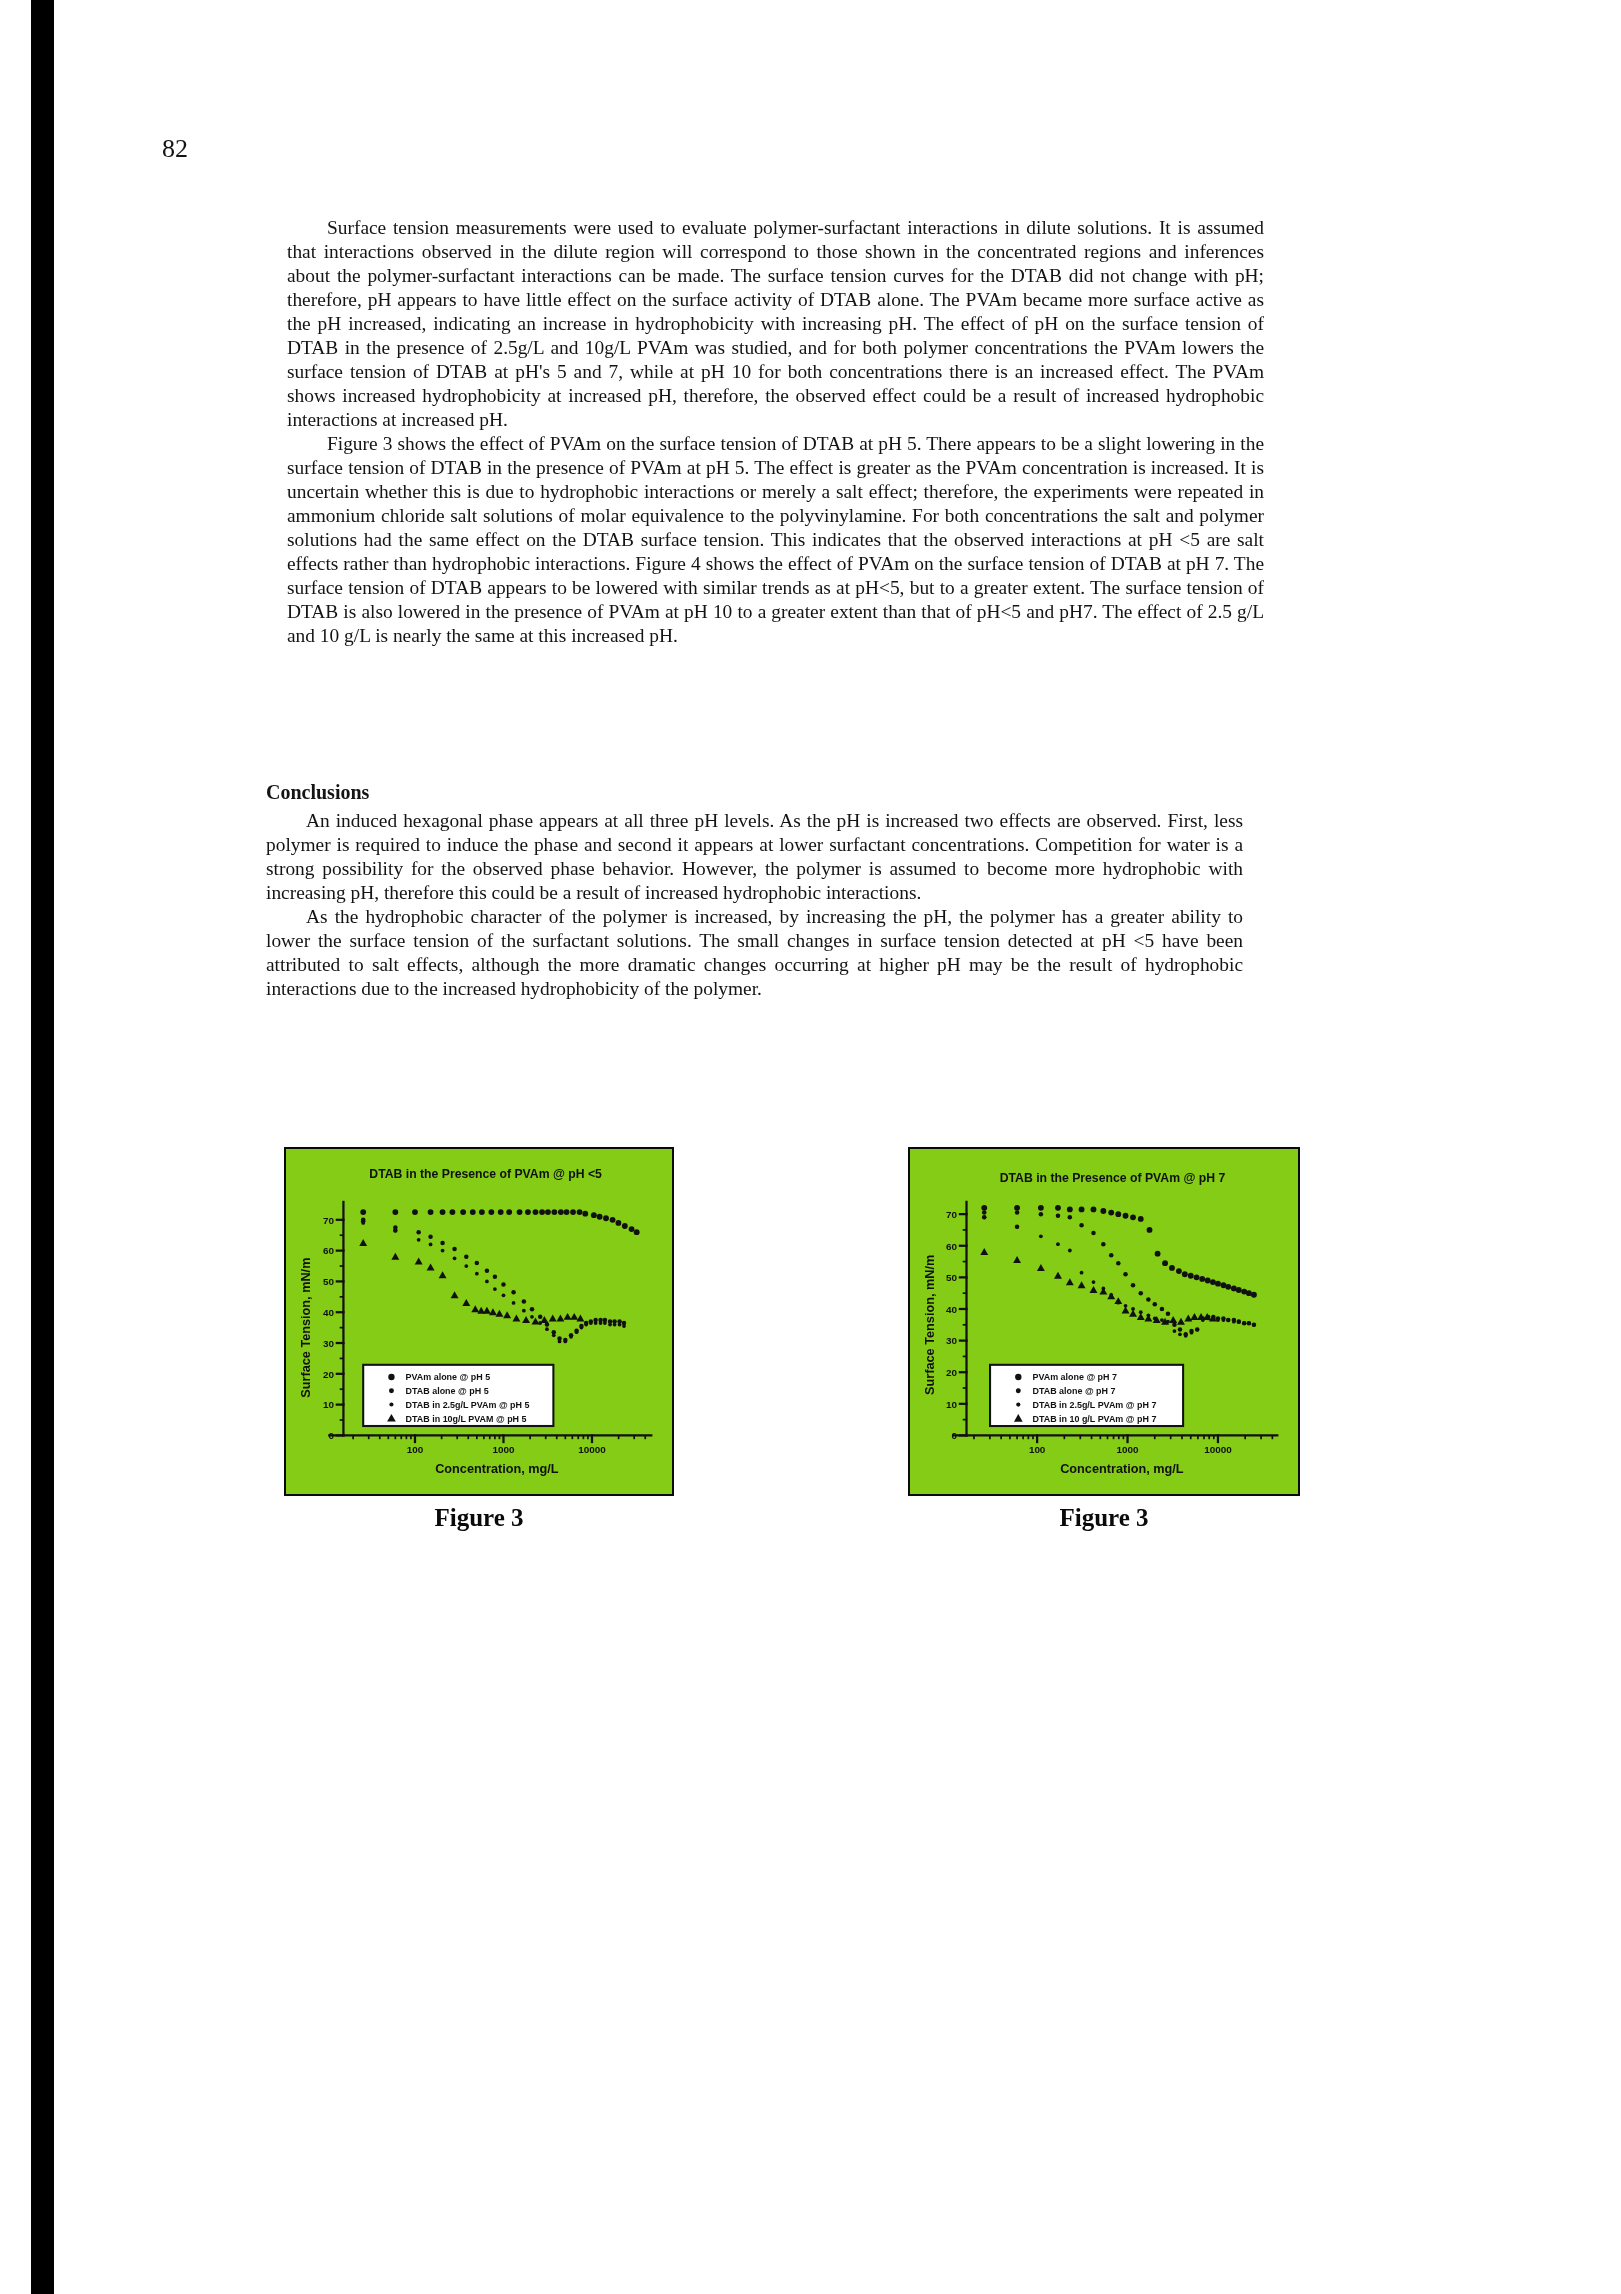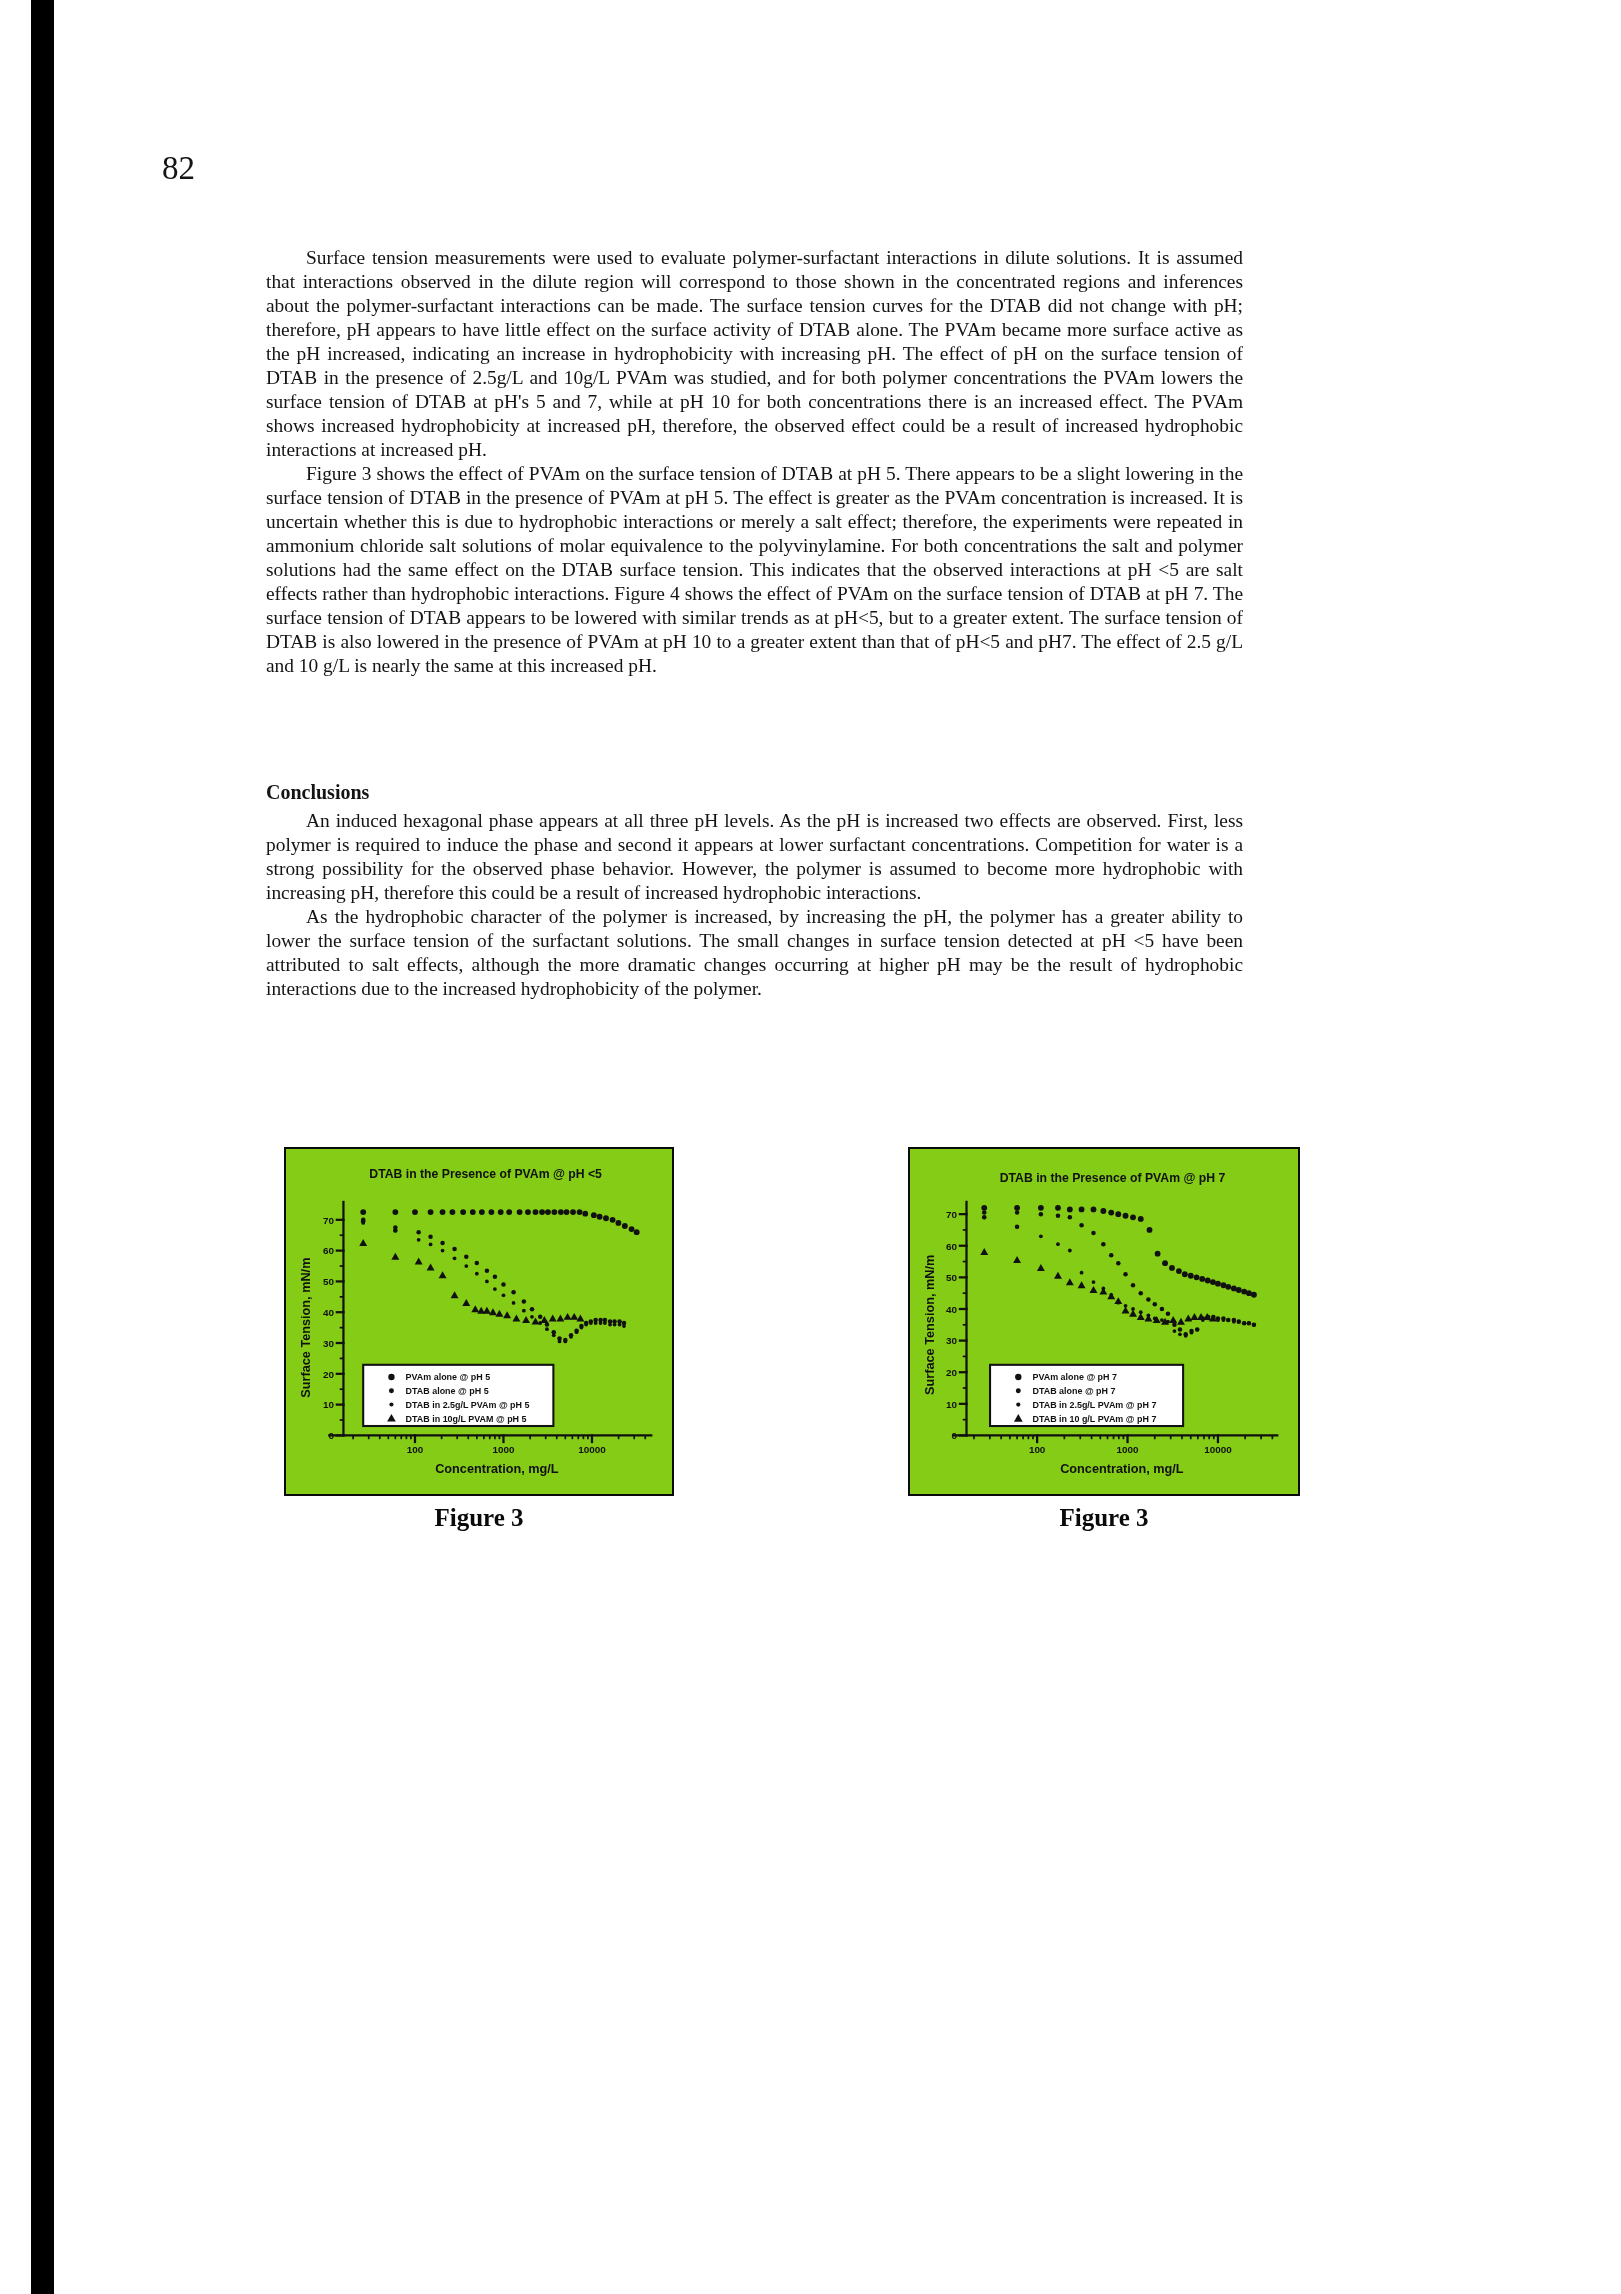--- a/index.html
+++ b/index.html
@@ -1,24 +1,24 @@
 <!DOCTYPE html>
 <html style="font-size:15px"><head>
 <meta charset="utf-8">
 <style>
   html,body{margin:0;padding:0;background:#fff;}
   .page{position:relative;width:1621px;height:2295px;background:#ffffff;overflow:hidden;
         font-family:"Liberation Serif",serif;color:#141414;}
   .scan-strip{position:absolute;left:31px;top:0;width:22.6px;height:2295px;background:#000;}
-  .pagenum{position:absolute;left:162px;top:150px;font-size:33px;}
+  .pagenum{position:absolute;left:162px;top:134px;font-size:26px;}
   .journal-title{position:absolute;left:408px;top:130px;font-size:29px;letter-spacing:0.9px;
         font-weight:normal;margin:0;white-space:nowrap;}
   .body-block{position:absolute;left:266px;width:977px;text-align:justify;
         font-size:19.4px;line-height:24px;}
-  #block1{top:246px;}
+  #block1{top:216px;margin-left:21px;}
   #block2{top:780px;}
   .body-block p{margin:0;text-indent:40px;}
   .conclusions-h{font-size:20px;font-weight:bold;margin:0 0 4.7px 0;}
   .figure{position:absolute;top:1147px;margin:0;}
   #figure3{left:284px;}
   #figure4{left:868px;padding-left:40px;}
   .figbox{border:2.8px solid #0a0a0a;background:#84cc16;}
   .figcaption{margin-top:7.5px;text-align:center;font-weight:bold;font-size:25px;
         font-family:Liberation Serif, serif;color:#0a0a0a;}
   svg{display:block;}

